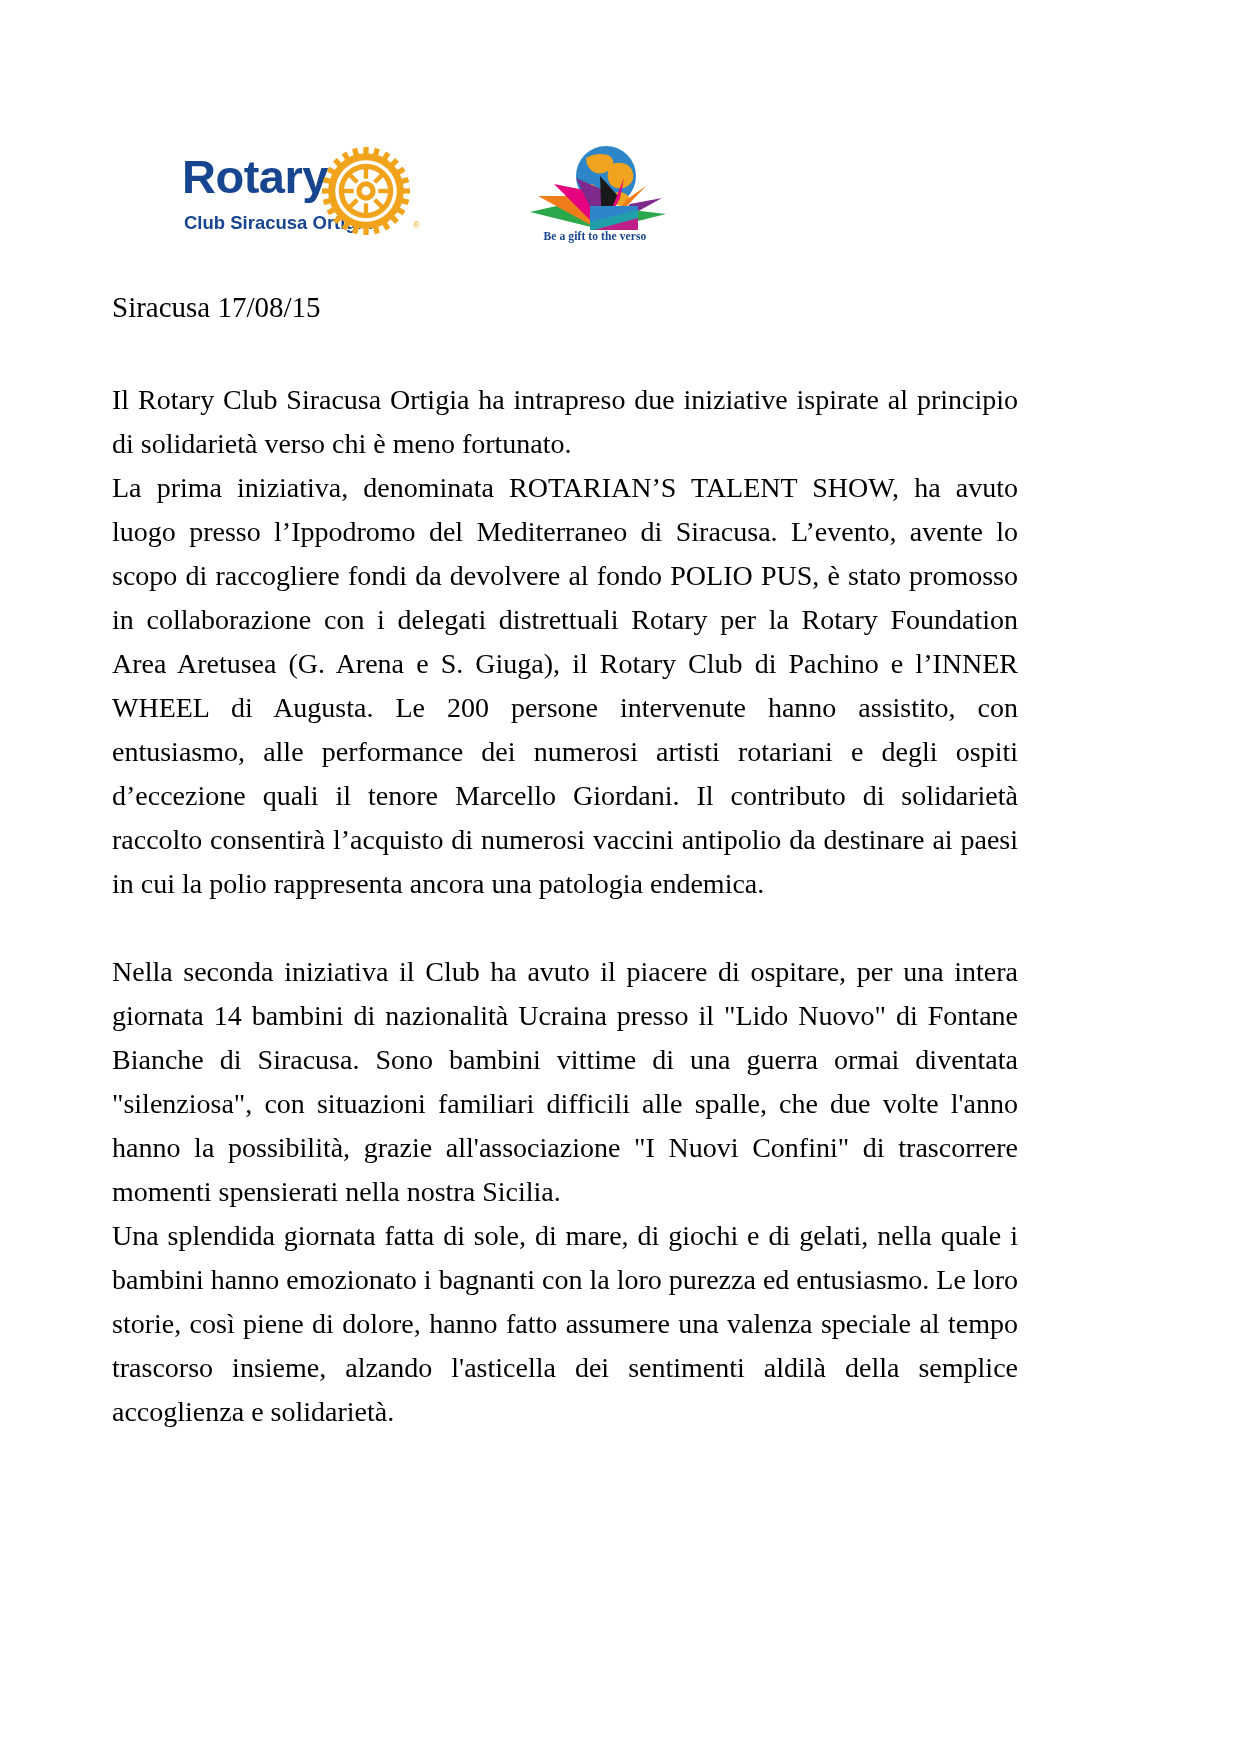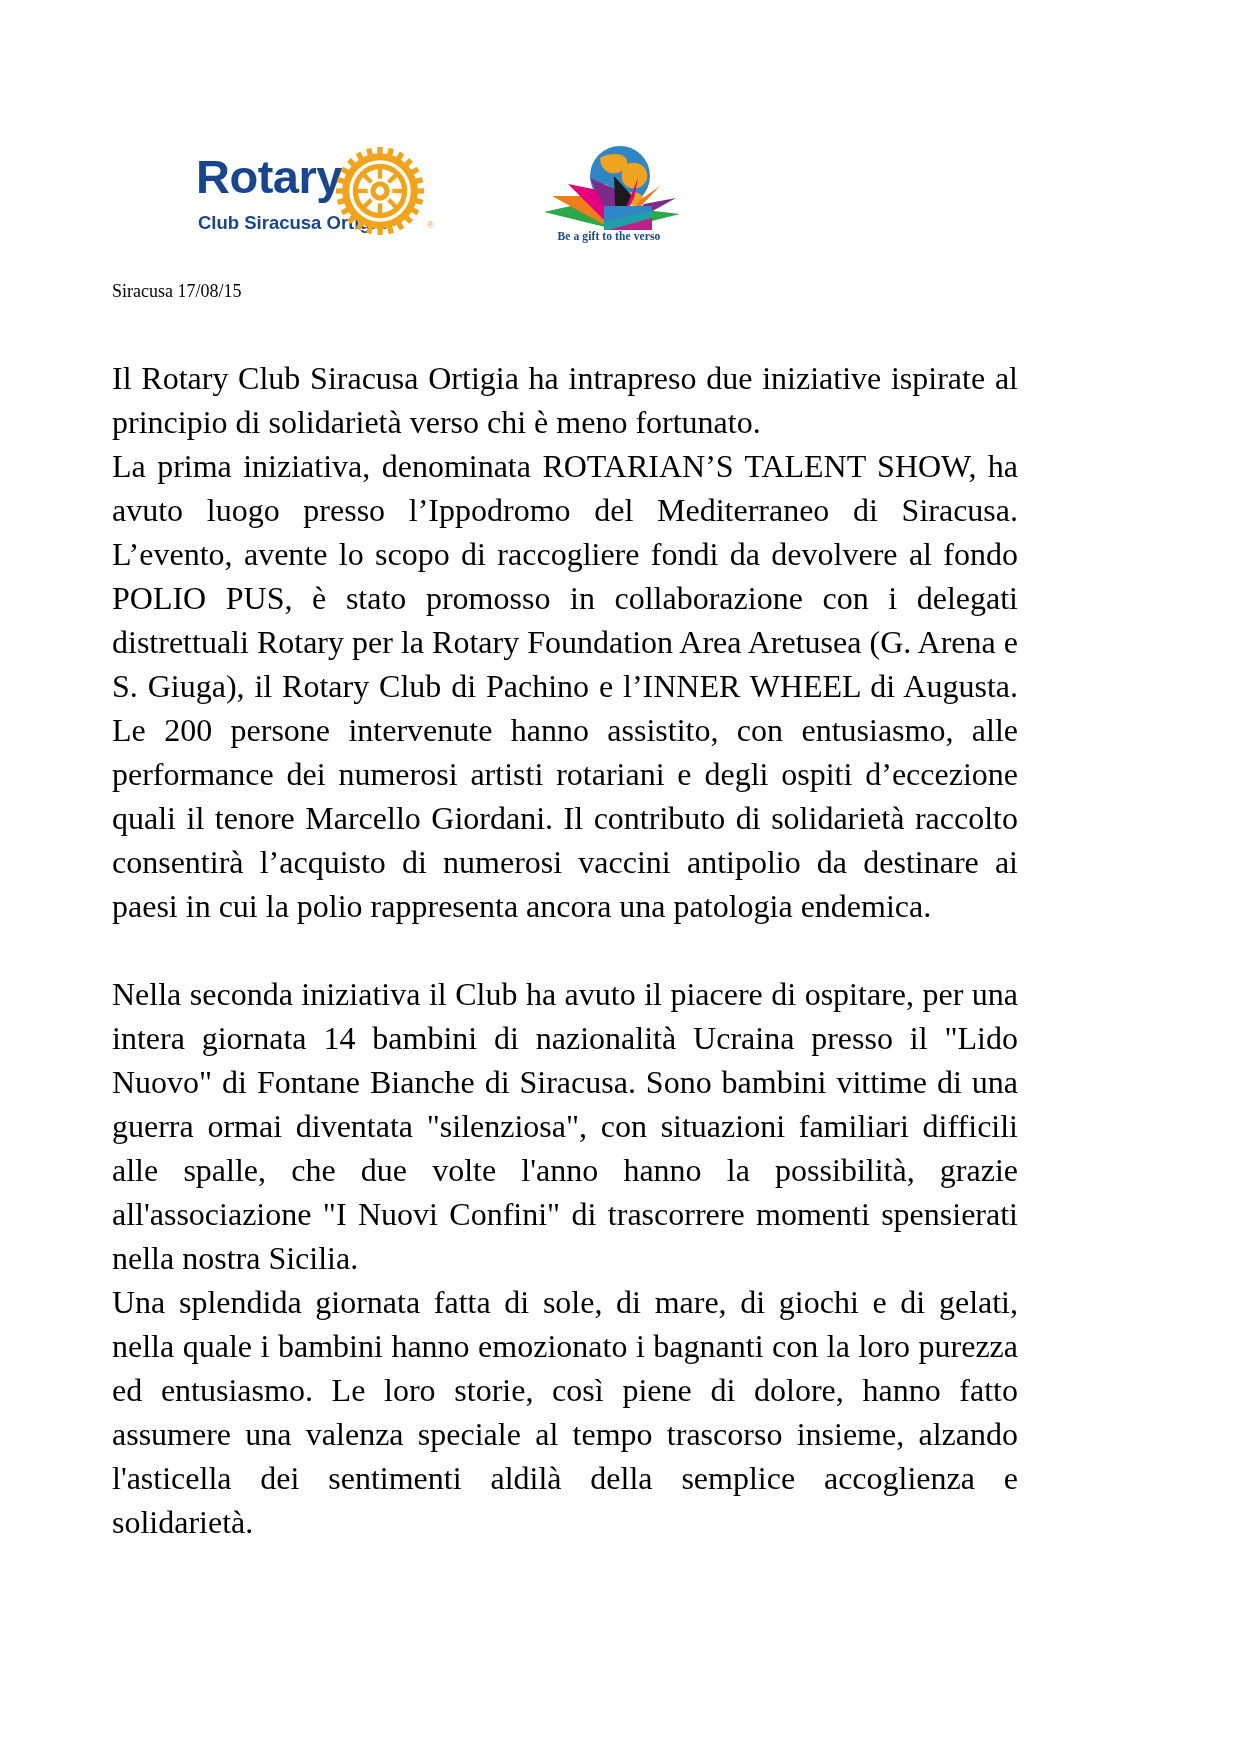--- a/index.html
+++ b/index.html
@@ -18,21 +18,21 @@
   .page {
     position: relative;
     width: 1239px;
     height: 1754px;
     background: #ffffff;
   }
 
   
   .header {
     position: absolute;
-    left: 14px;
+    left: 0;
     top: 128px;
     width: 1076px;
     height: 130px;
   }
   .rotary-logo {
     position: absolute;
     left: 182px;
     top: 17px;
     width: 240px;
     height: 108px;
@@ -104,27 +104,27 @@
   }
 
   
   .content {
     position: absolute;
     left: 112px;
     top: 282px;
     width: 906px;
   }
   .dateline {
-    font-size: 18px;
+    font-size: 29px;
     line-height: 1.0;
-    margin: 0 0 56px 0;
+    margin: 11px 0 56px 0;
     white-space: nowrap;
   }
   .para {
-    font-size: 32px;
+    font-size: 28px;
     line-height: 44px;
     text-align: justify;
     text-justify: inter-word;
     margin: 0;
     hyphens: none;
   }
   .para + .para {
     margin-top: 0;
   }
   .para-gap {

